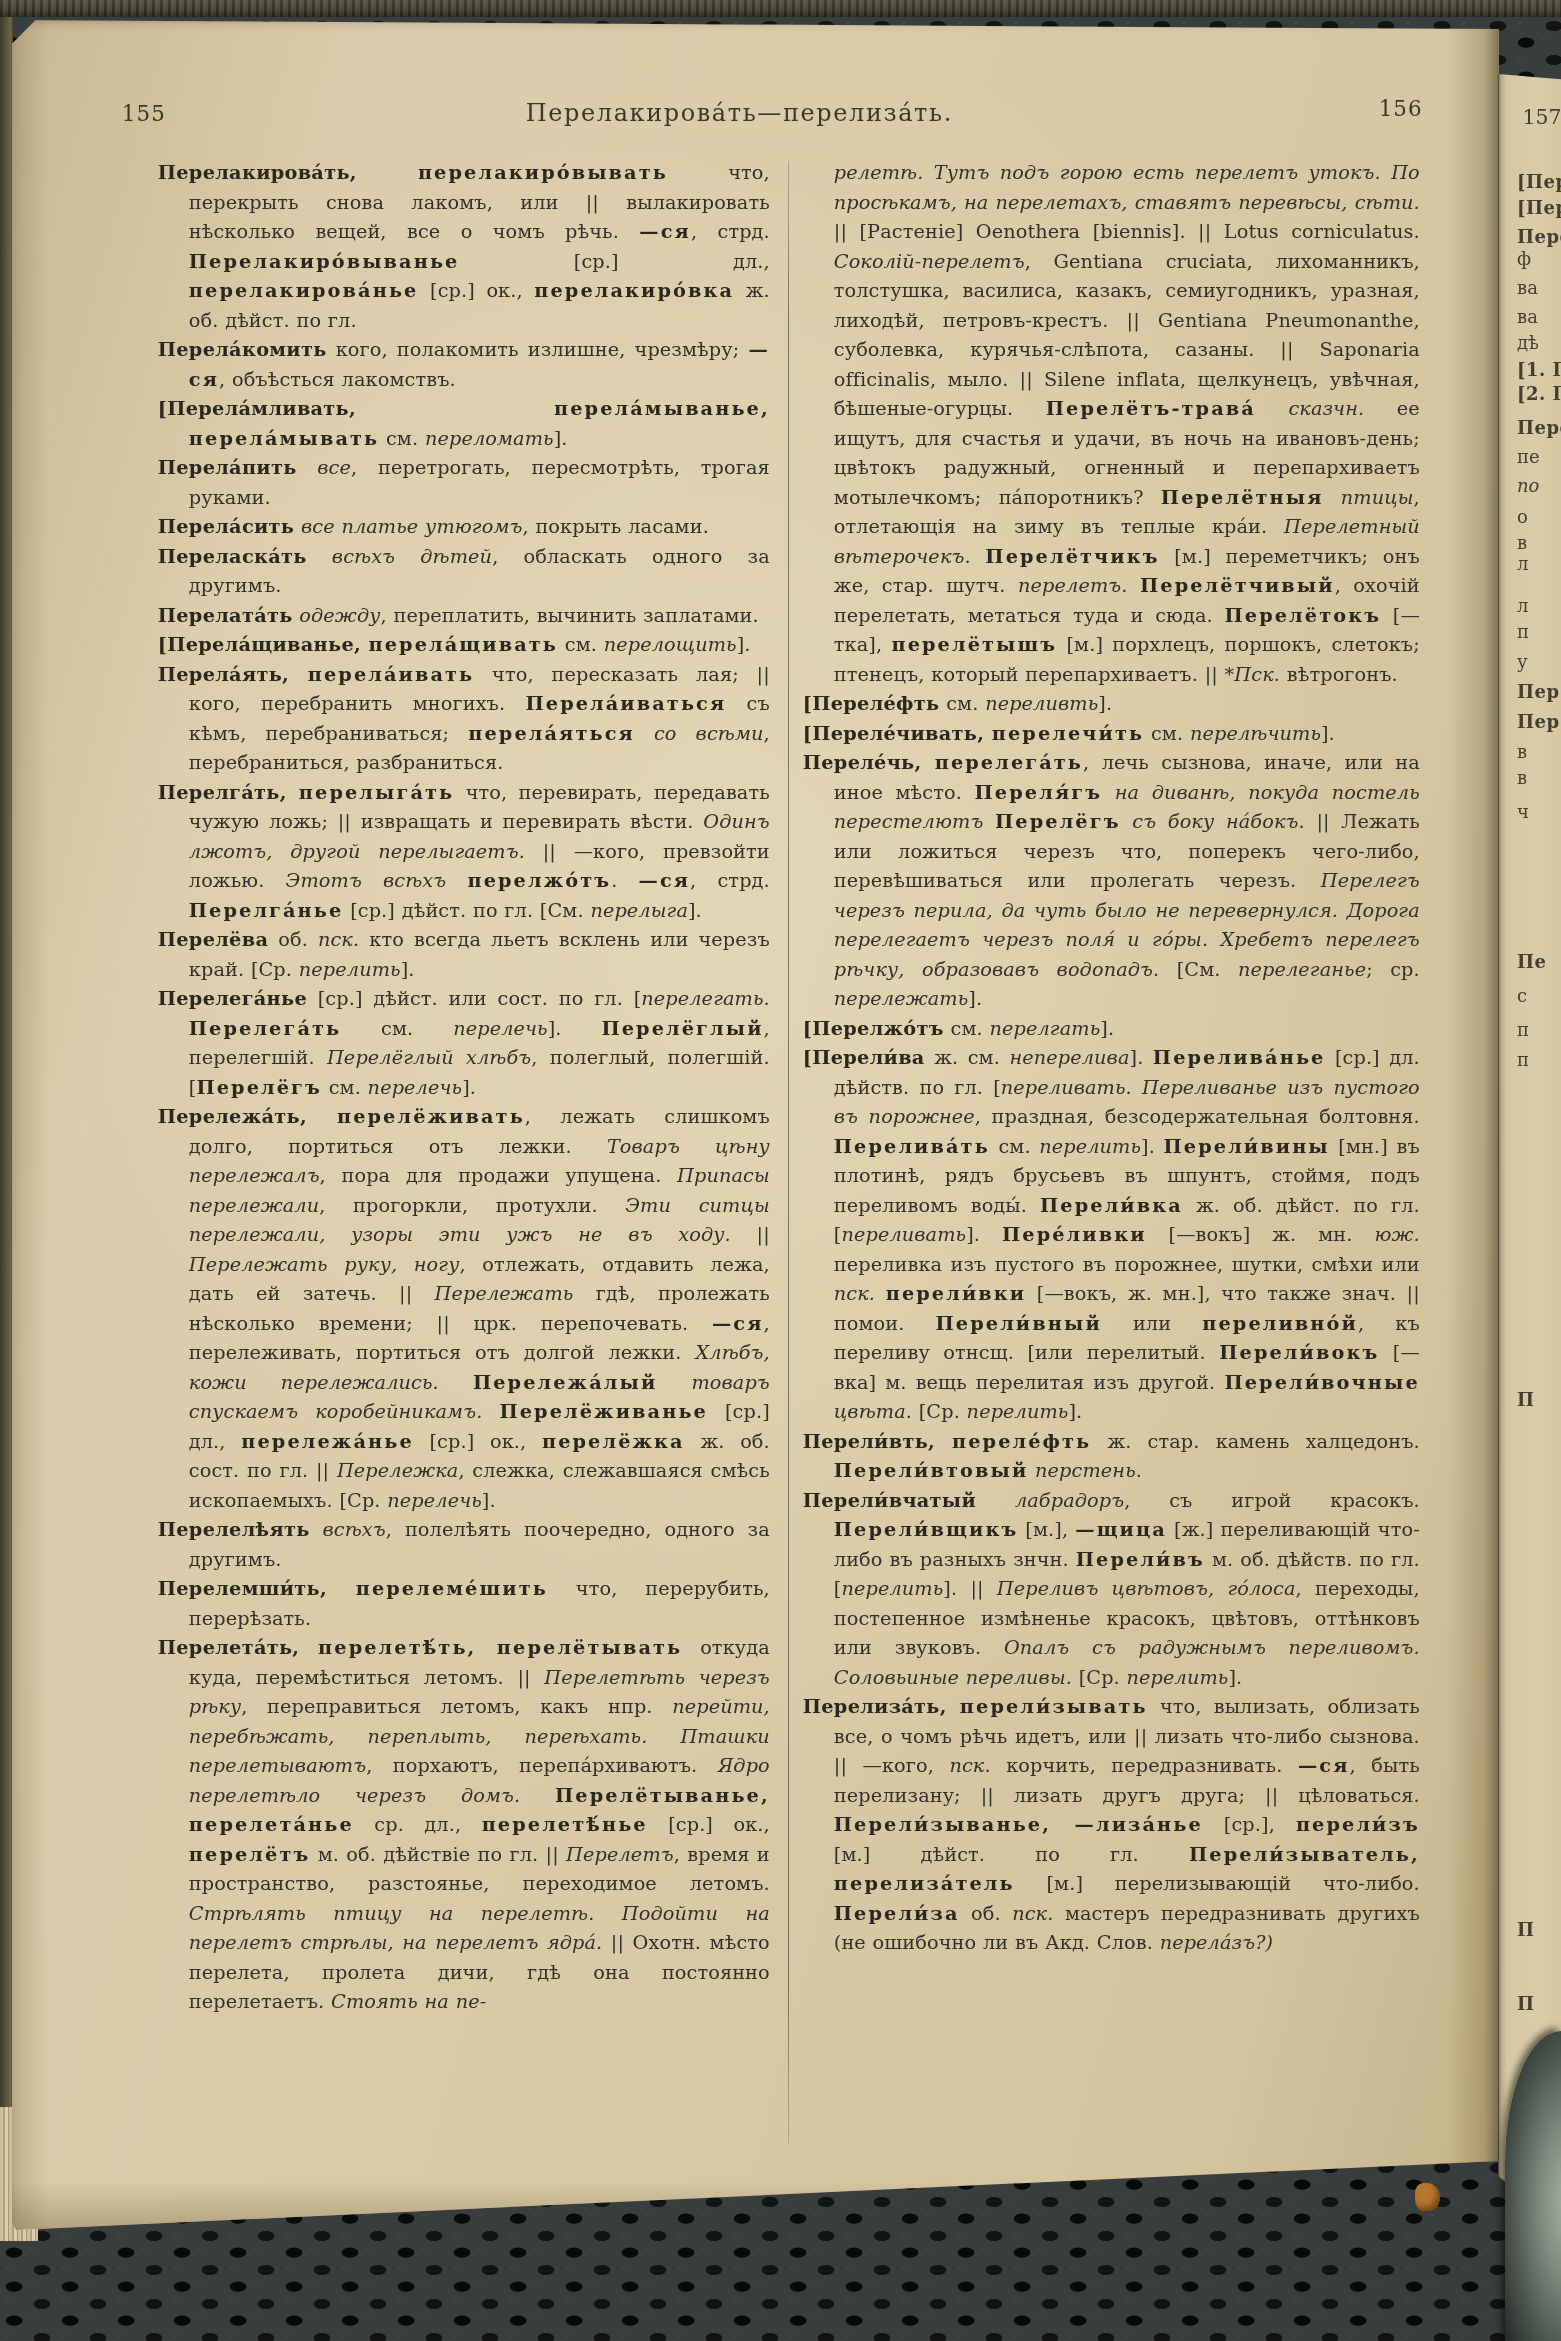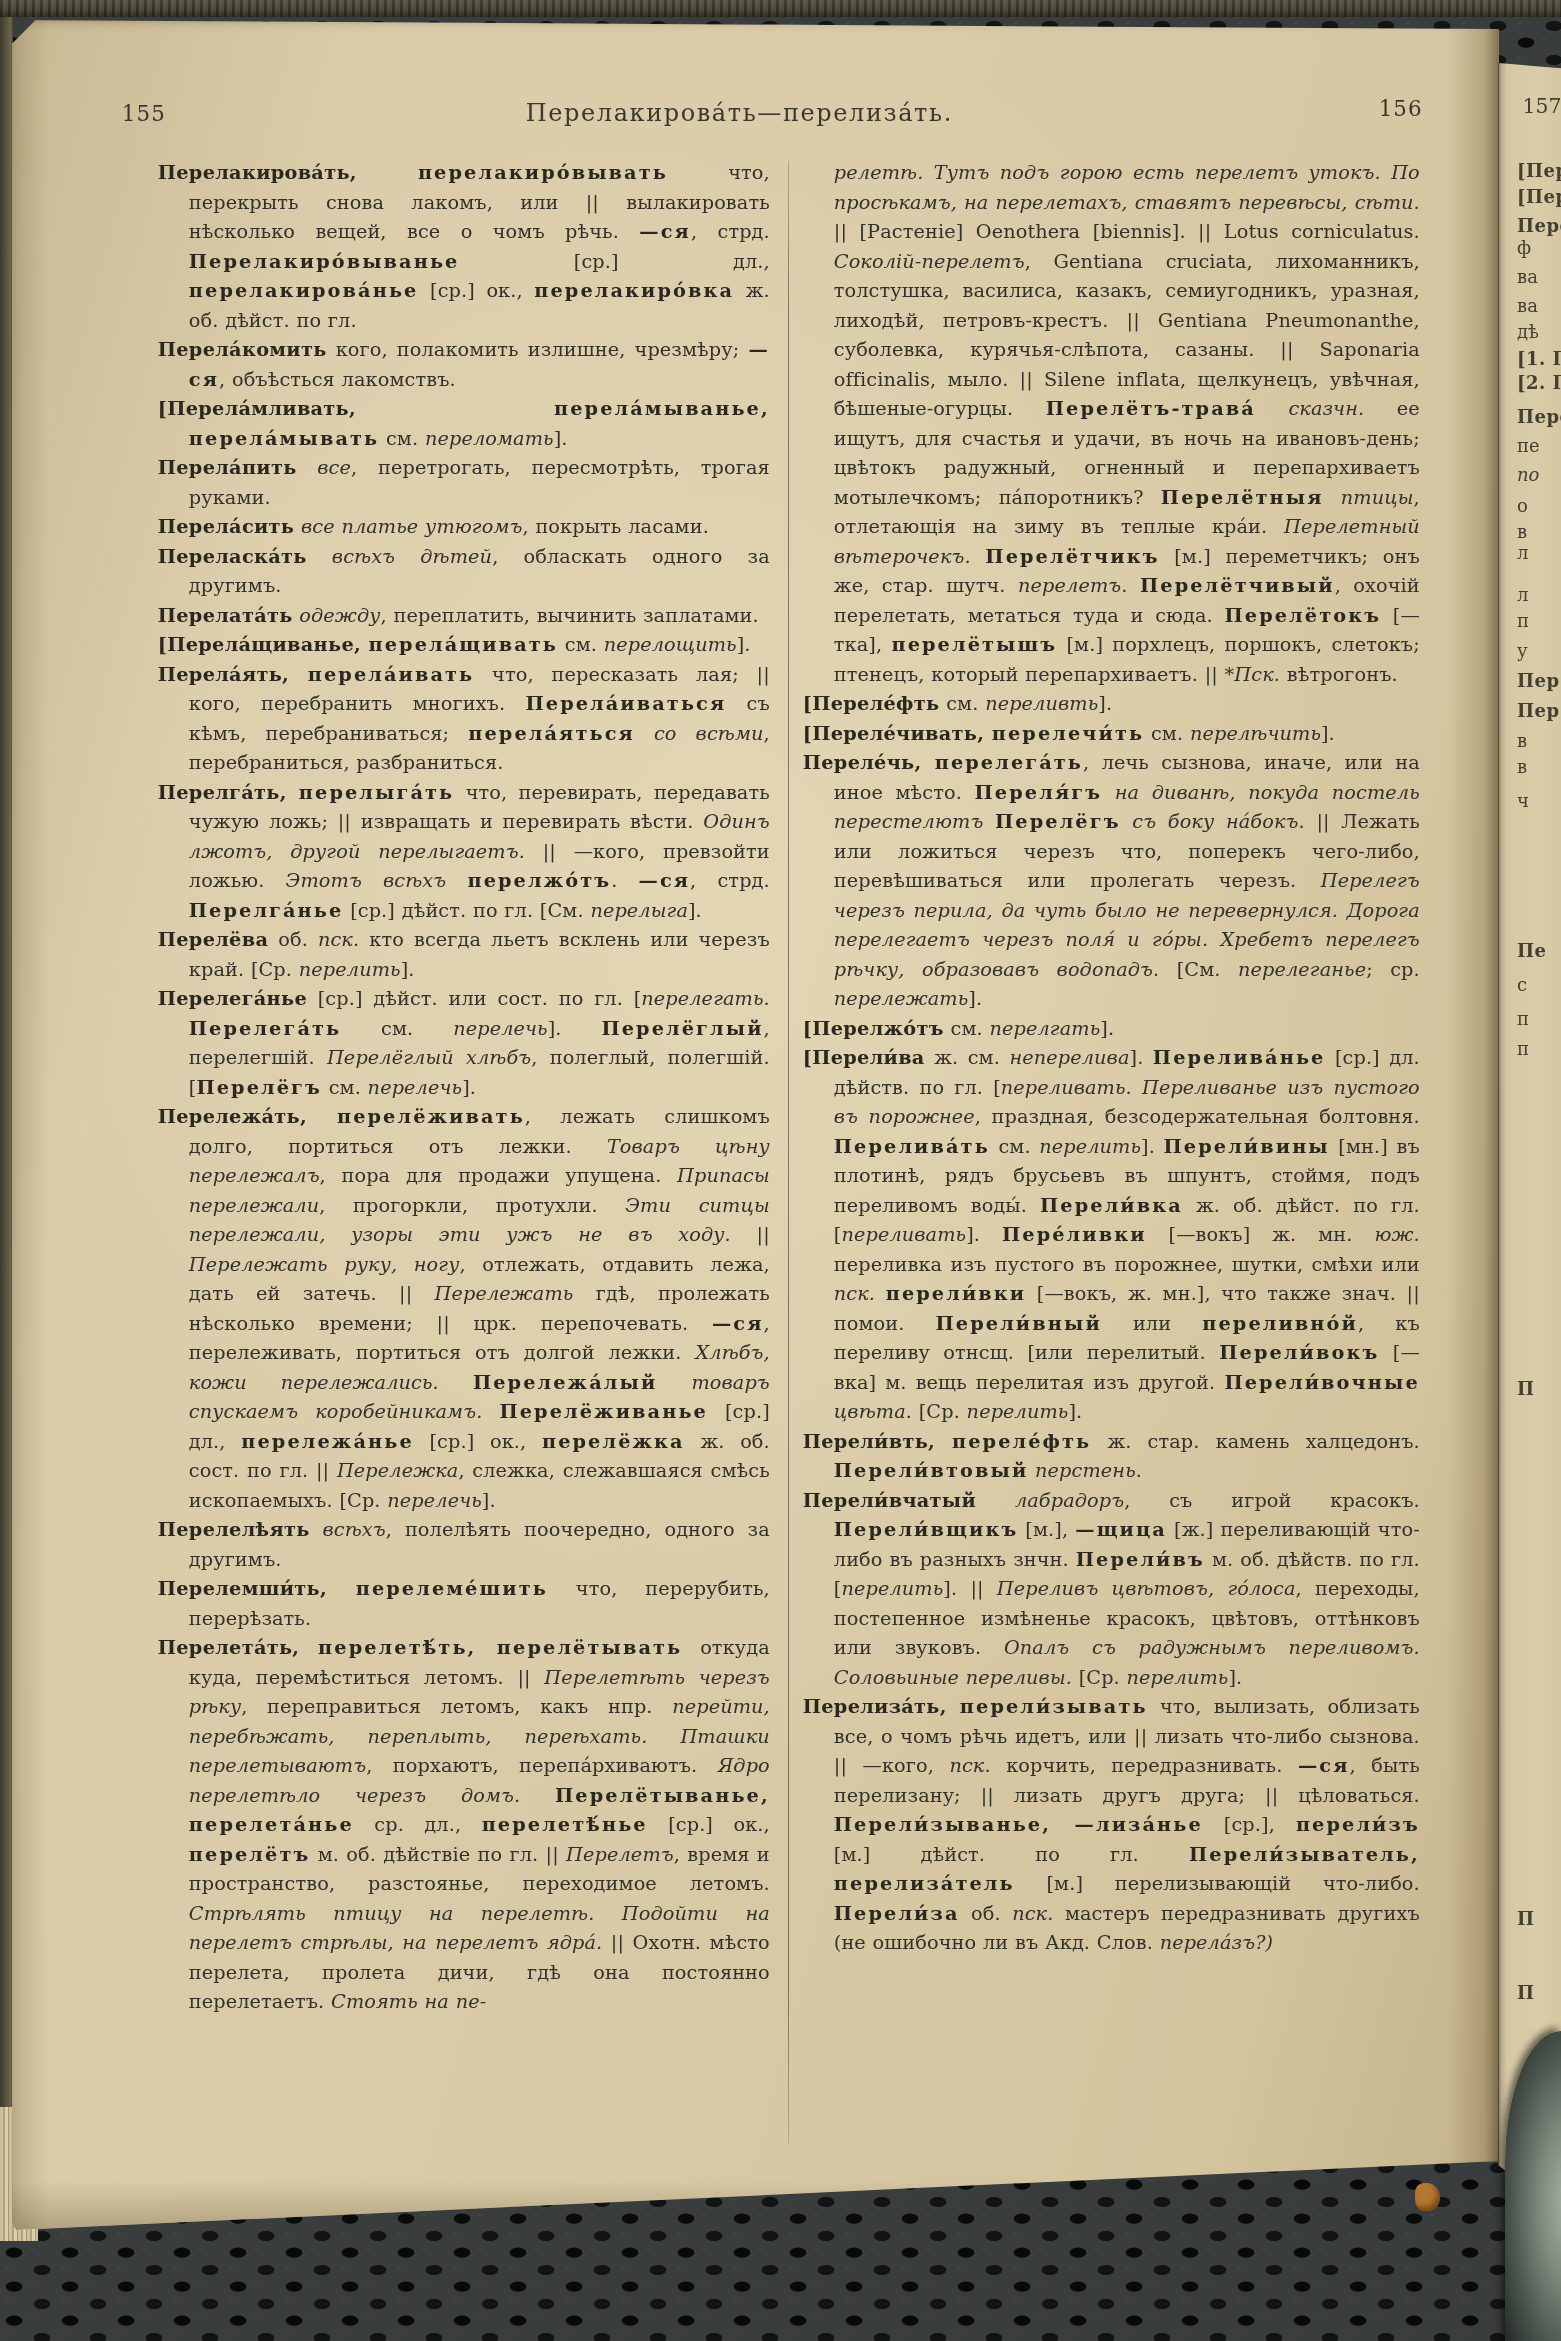--- a/index.html
+++ b/index.html
@@ -57,21 +57,21 @@
     background:linear-gradient(180deg,rgba(58,52,40,.25),rgba(58,52,40,.6) 8%,rgba(58,52,40,.6) 92%,rgba(58,52,40,.2));}
   .para{
     font-size:19.3px;line-height:29.5px;color:#34302a;text-align:justify;
     padding-left:31px;text-indent:-31px;letter-spacing:0.1px;word-spacing:0.5px;
   }
   .para.cont{text-indent:0;}
   .h{font-weight:bold;letter-spacing:0.3px;color:#2b271f;}
   .b{font-weight:bold;letter-spacing:2.1px;color:#2b271f;}
   .i{font-style:italic;}
   .next-page-edge{
-    position:absolute;left:1498px;top:63px;width:63px;height:2113px;z-index:5;overflow:hidden;
+    position:absolute;left:1498px;top:74px;width:63px;height:2113px;z-index:5;overflow:hidden;
     background:linear-gradient(90deg,#8a7c5c 0%, #b7a987 3%, #d6c8a3 12%, #d9cca8 60%, #d5c7a1 100%);
     border-left:1.6px solid #55503a;
     clip-path:polygon(0 0, 100% 5.4px, 100% 100%, 14px 100%, 0 2102px);
     text-align:center;
   }
   .next-pagenum{position:absolute;left:23.6px;top:31px;font-size:20.4px;color:#433e30;}
   .frag{position:absolute;left:18px;font-size:18px;color:#453f31;white-space:nowrap;}
   .frag.b{font-weight:bold;letter-spacing:0.5px;}
   .corner-object{
     position:absolute;right:0;bottom:0;width:56px;height:311px;z-index:6;

